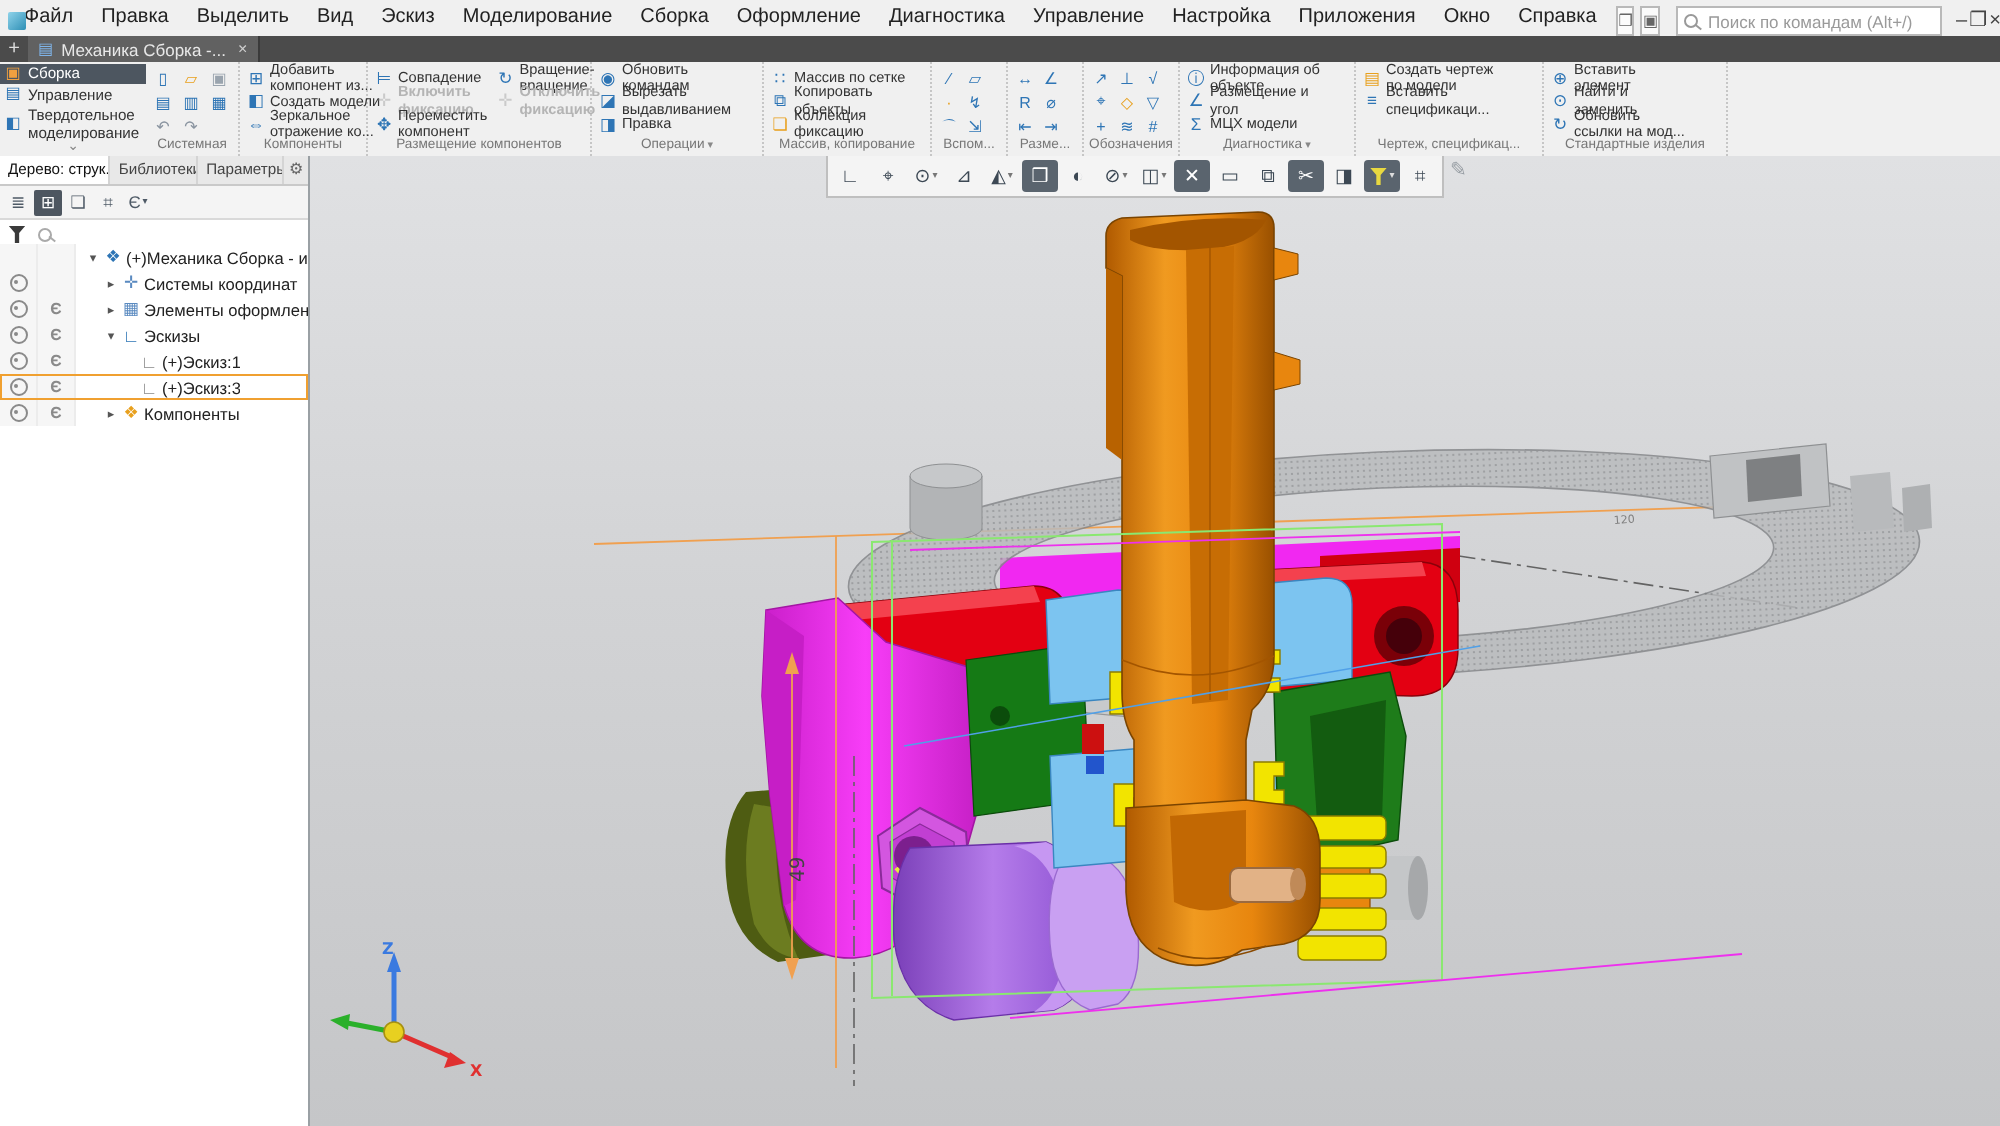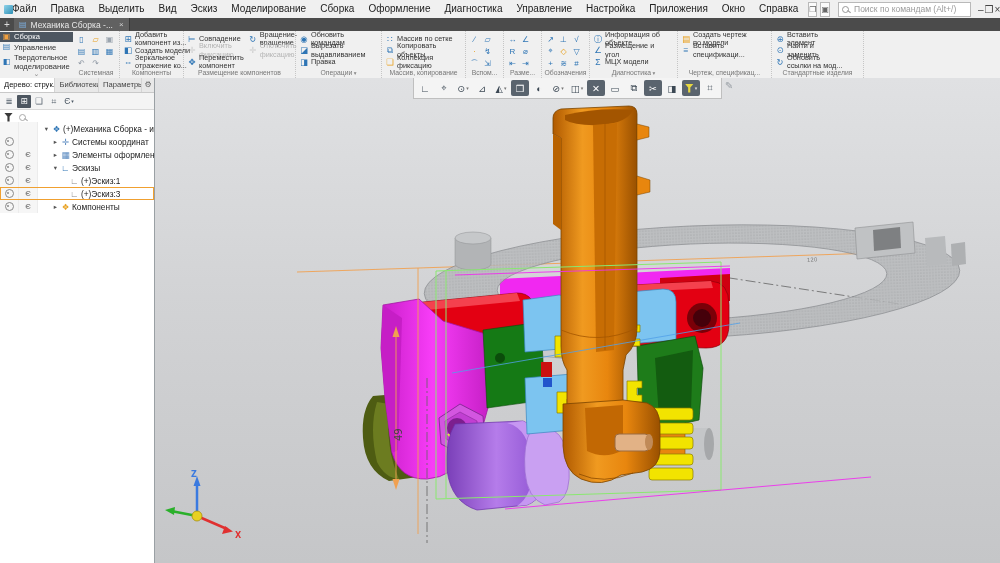--- a/index.html
+++ b/index.html
@@ -1,21 +1,21 @@
 <!DOCTYPE html>
 <html><head>
 <meta charset="utf-8">
 <style>
   html,body{margin:0;padding:0;}
   body{width:1000px;height:563px;position:relative;overflow:hidden;
        font-family:"Liberation Sans","DejaVu Sans",sans-serif;
        background:#f0f0f0;-webkit-font-smoothing:antialiased;}
   
   .menubar{position:absolute;left:0;top:0;width:892px;height:18px;background:#f0f0f0;
-           display:flex;align-items:center;font-size:10px;color:#222;border-bottom:1px solid #e3e3e3;}
+           display:flex;align-items:flex-end;font-size:10px;color:#222;border-bottom:1px solid #e3e3e3;}
   .applogo{width:15px;height:15px;margin:0 4px 0 1px;background:linear-gradient(135deg,#0e4a66 0%,#1b6e8e 55%,#0a3b55 100%);
            border-radius:2px;position:relative;}
   .applogo:after{content:"";position:absolute;left:3px;top:3px;width:9px;height:9px;border-radius:1px;
            background:linear-gradient(135deg,#8fd3ea 0%,#2e8fb5 100%);}
   .menu-item{padding:0 7px;line-height:18px;white-space:nowrap;cursor:default;}
   .mspacer{flex:1;}
   .mbtn{width:16px;height:13px;border:1px solid #b9b9b9;background:#fbfbfb;margin-left:3px;
         font-size:8px;color:#666;display:flex;align-items:center;justify-content:center;}
   .searchbox{width:148px;height:13px;border:1px solid #b9b9b9;background:#fff;margin:0 6px 0 8px;
              display:flex;align-items:center;padding:0 3px;}
@@ -42,21 +42,21 @@
   .modetab.active{background:#4d5660;color:#fff;}
   .modechevron{position:absolute;bottom:0;left:0;right:0;text-align:center;font-size:7px;color:#888;line-height:9px;}
   .rgroup{flex:none;position:relative;border-right:1px dotted #c6c6c6;padding:2px 3px 11px 3px;box-sizing:border-box;}
   .rgroup .caption{position:absolute;bottom:0;left:0;right:0;text-align:center;font-size:6.8px;color:#777;
                    line-height:10px;white-space:nowrap;overflow:hidden;}
   .rgroup .caption .dd{font-size:5.5px;color:#888;}
   .rcols{display:flex;gap:4px;}
   .rcol{display:flex;flex-direction:column;}
   .ritem{display:flex;align-items:center;gap:2px;height:11.5px;font-size:7.3px;color:#333;
          line-height:1;white-space:nowrap;cursor:default;}
-  .ritem.disabled{color:#b4b4b4;}
+  .ritem.disabled{color:#b4b4b4;font-weight:bold;}
   .ritem.disabled .ric{opacity:.4;filter:grayscale(1);}
   .ric{width:10px;height:10px;flex:none;display:flex;align-items:center;justify-content:center;font-size:8.5px;}
   .rlines{display:flex;flex-direction:column;gap:1px;}
   .sysgrid{display:grid;grid-template-columns:repeat(3,13px);grid-auto-rows:11px;gap:1px;padding-top:1px;}
   .smallgrid{display:grid;grid-auto-rows:11px;gap:1px;padding-top:1px;}
   .sic{width:11px;height:10px;display:flex;align-items:center;justify-content:center;font-size:8px;}
   
   .panel{position:absolute;left:0;top:78px;width:155px;height:485px;background:#fff;border-right:1px solid #9aa0a4;box-sizing:border-box;}
   .ptabs{height:14px;background:#e8e8e8;display:flex;font-size:7.6px;color:#444;border-bottom:1px solid #c9c9c9;}
   .ptab{padding:0 4px;line-height:14px;white-space:nowrap;overflow:hidden;border-right:1px solid #d4d4d4;}

